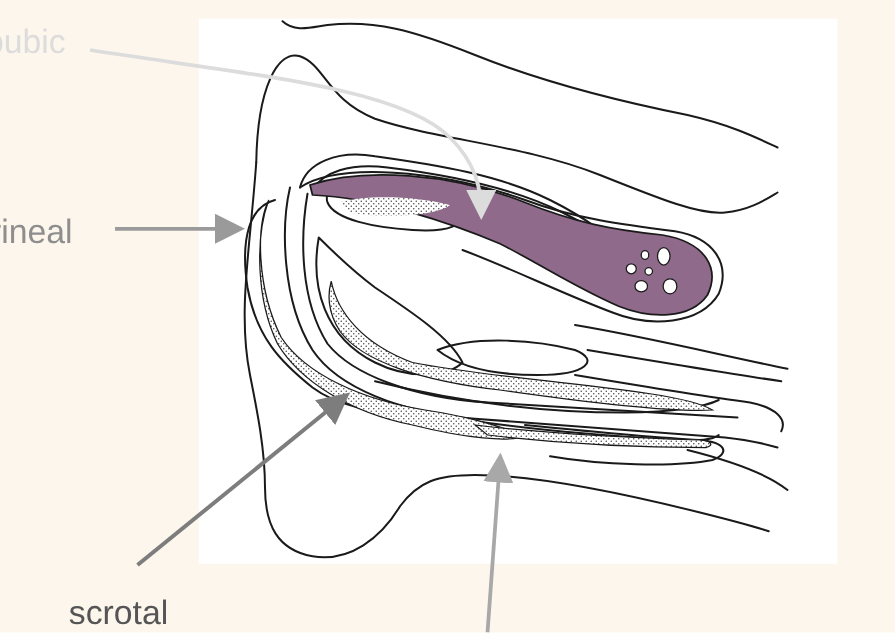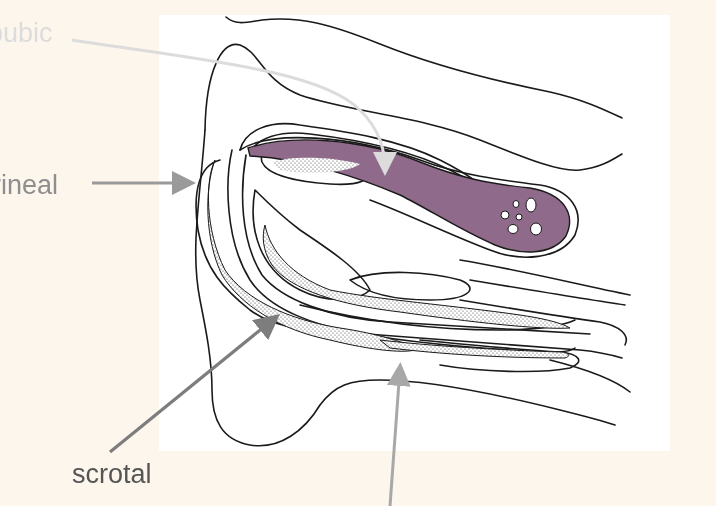--- a/index.html
+++ b/index.html
@@ -10,21 +10,21 @@
     }
     .panel {
       position: absolute; left: 159px; top: 15px; width: 511px; height: 436px;
       background: #ffffff;
     }
     .label {
       position: absolute; font-size: 27px; line-height: 1; white-space: nowrap;
     }
     .lbl-pubic { left: -12px; top: 20px; color: #dcdcdc; }
     .lbl-perineal { left: -8px; top: 172px; color: #8e8e8e; }
-    .lbl-scrotal { left: 55px; top: 461px; color: #555555; margin-left: 17px; }
+    .lbl-scrotal { left: 55px; top: 477px; color: #555555; }
     svg.overlay { position: absolute; left: 0; top: 0; }
   </style>
 </head>
 <body>
 
 <div class="panel"></div>
 
 <svg class="overlay" width="716" height="506" viewBox="0 0 716 506">
   <g fill="none" stroke="#1a1a1a" stroke-width="1.6" stroke-linecap="round" stroke-linejoin="round">
 

